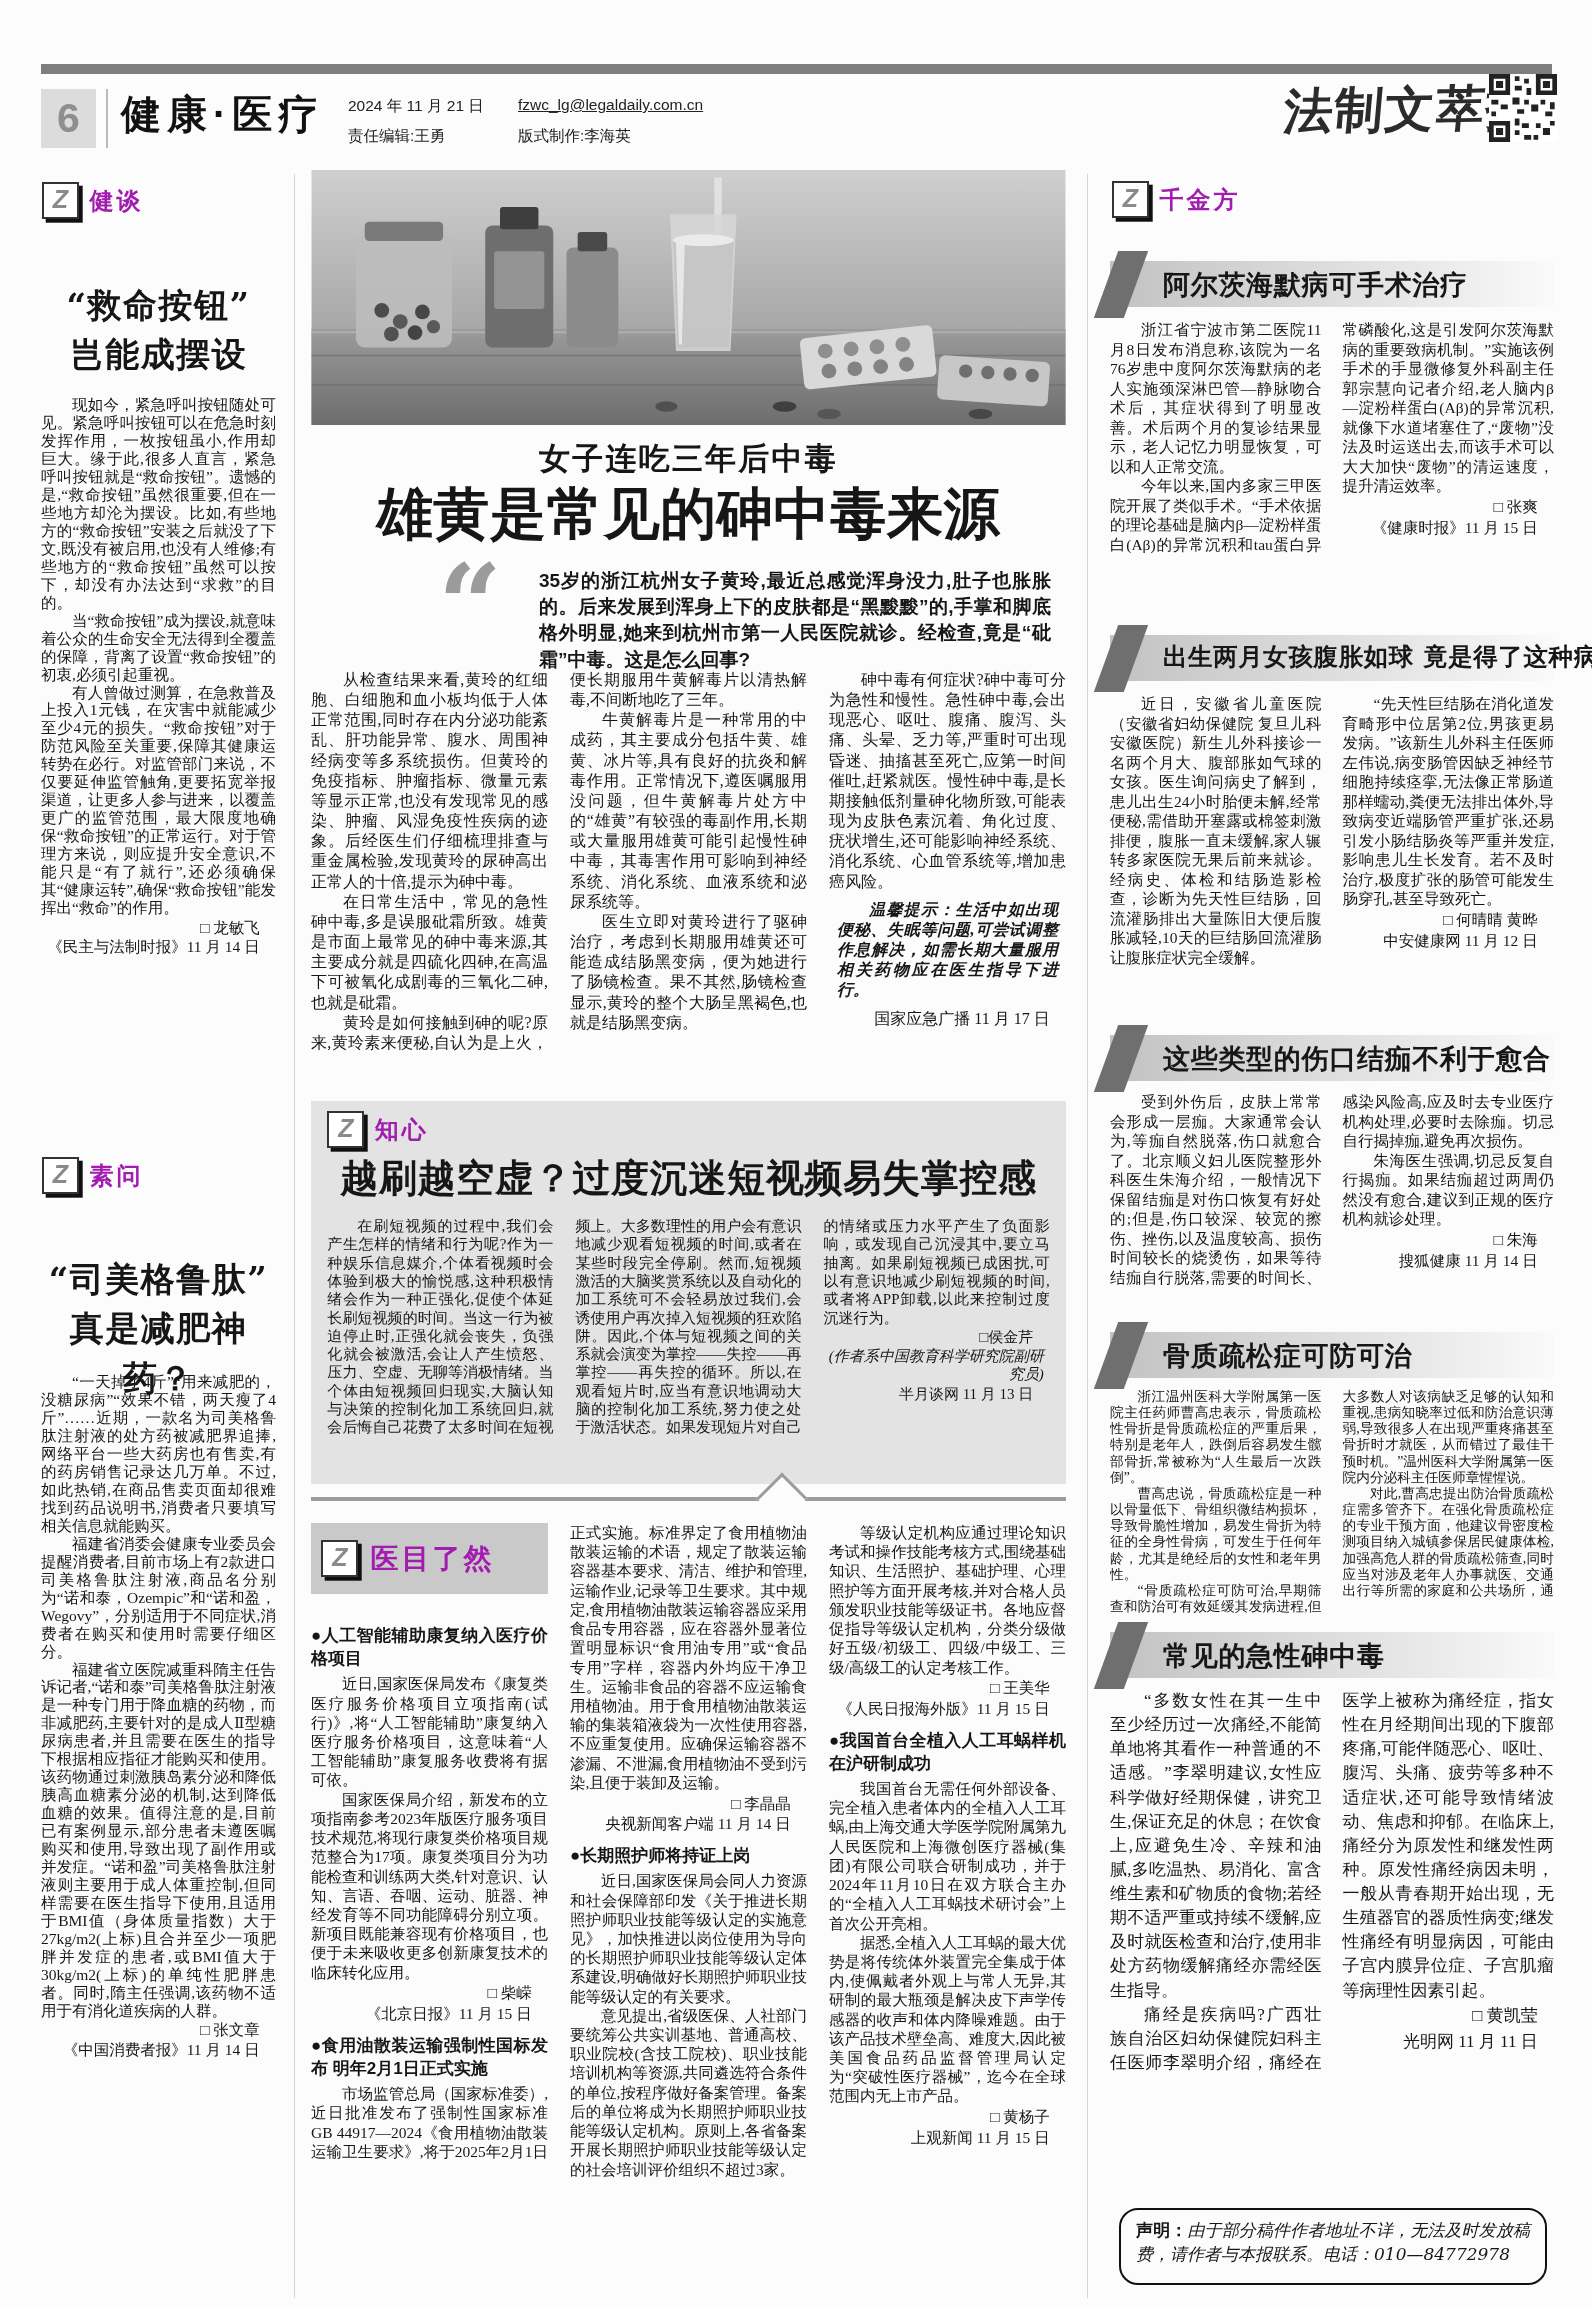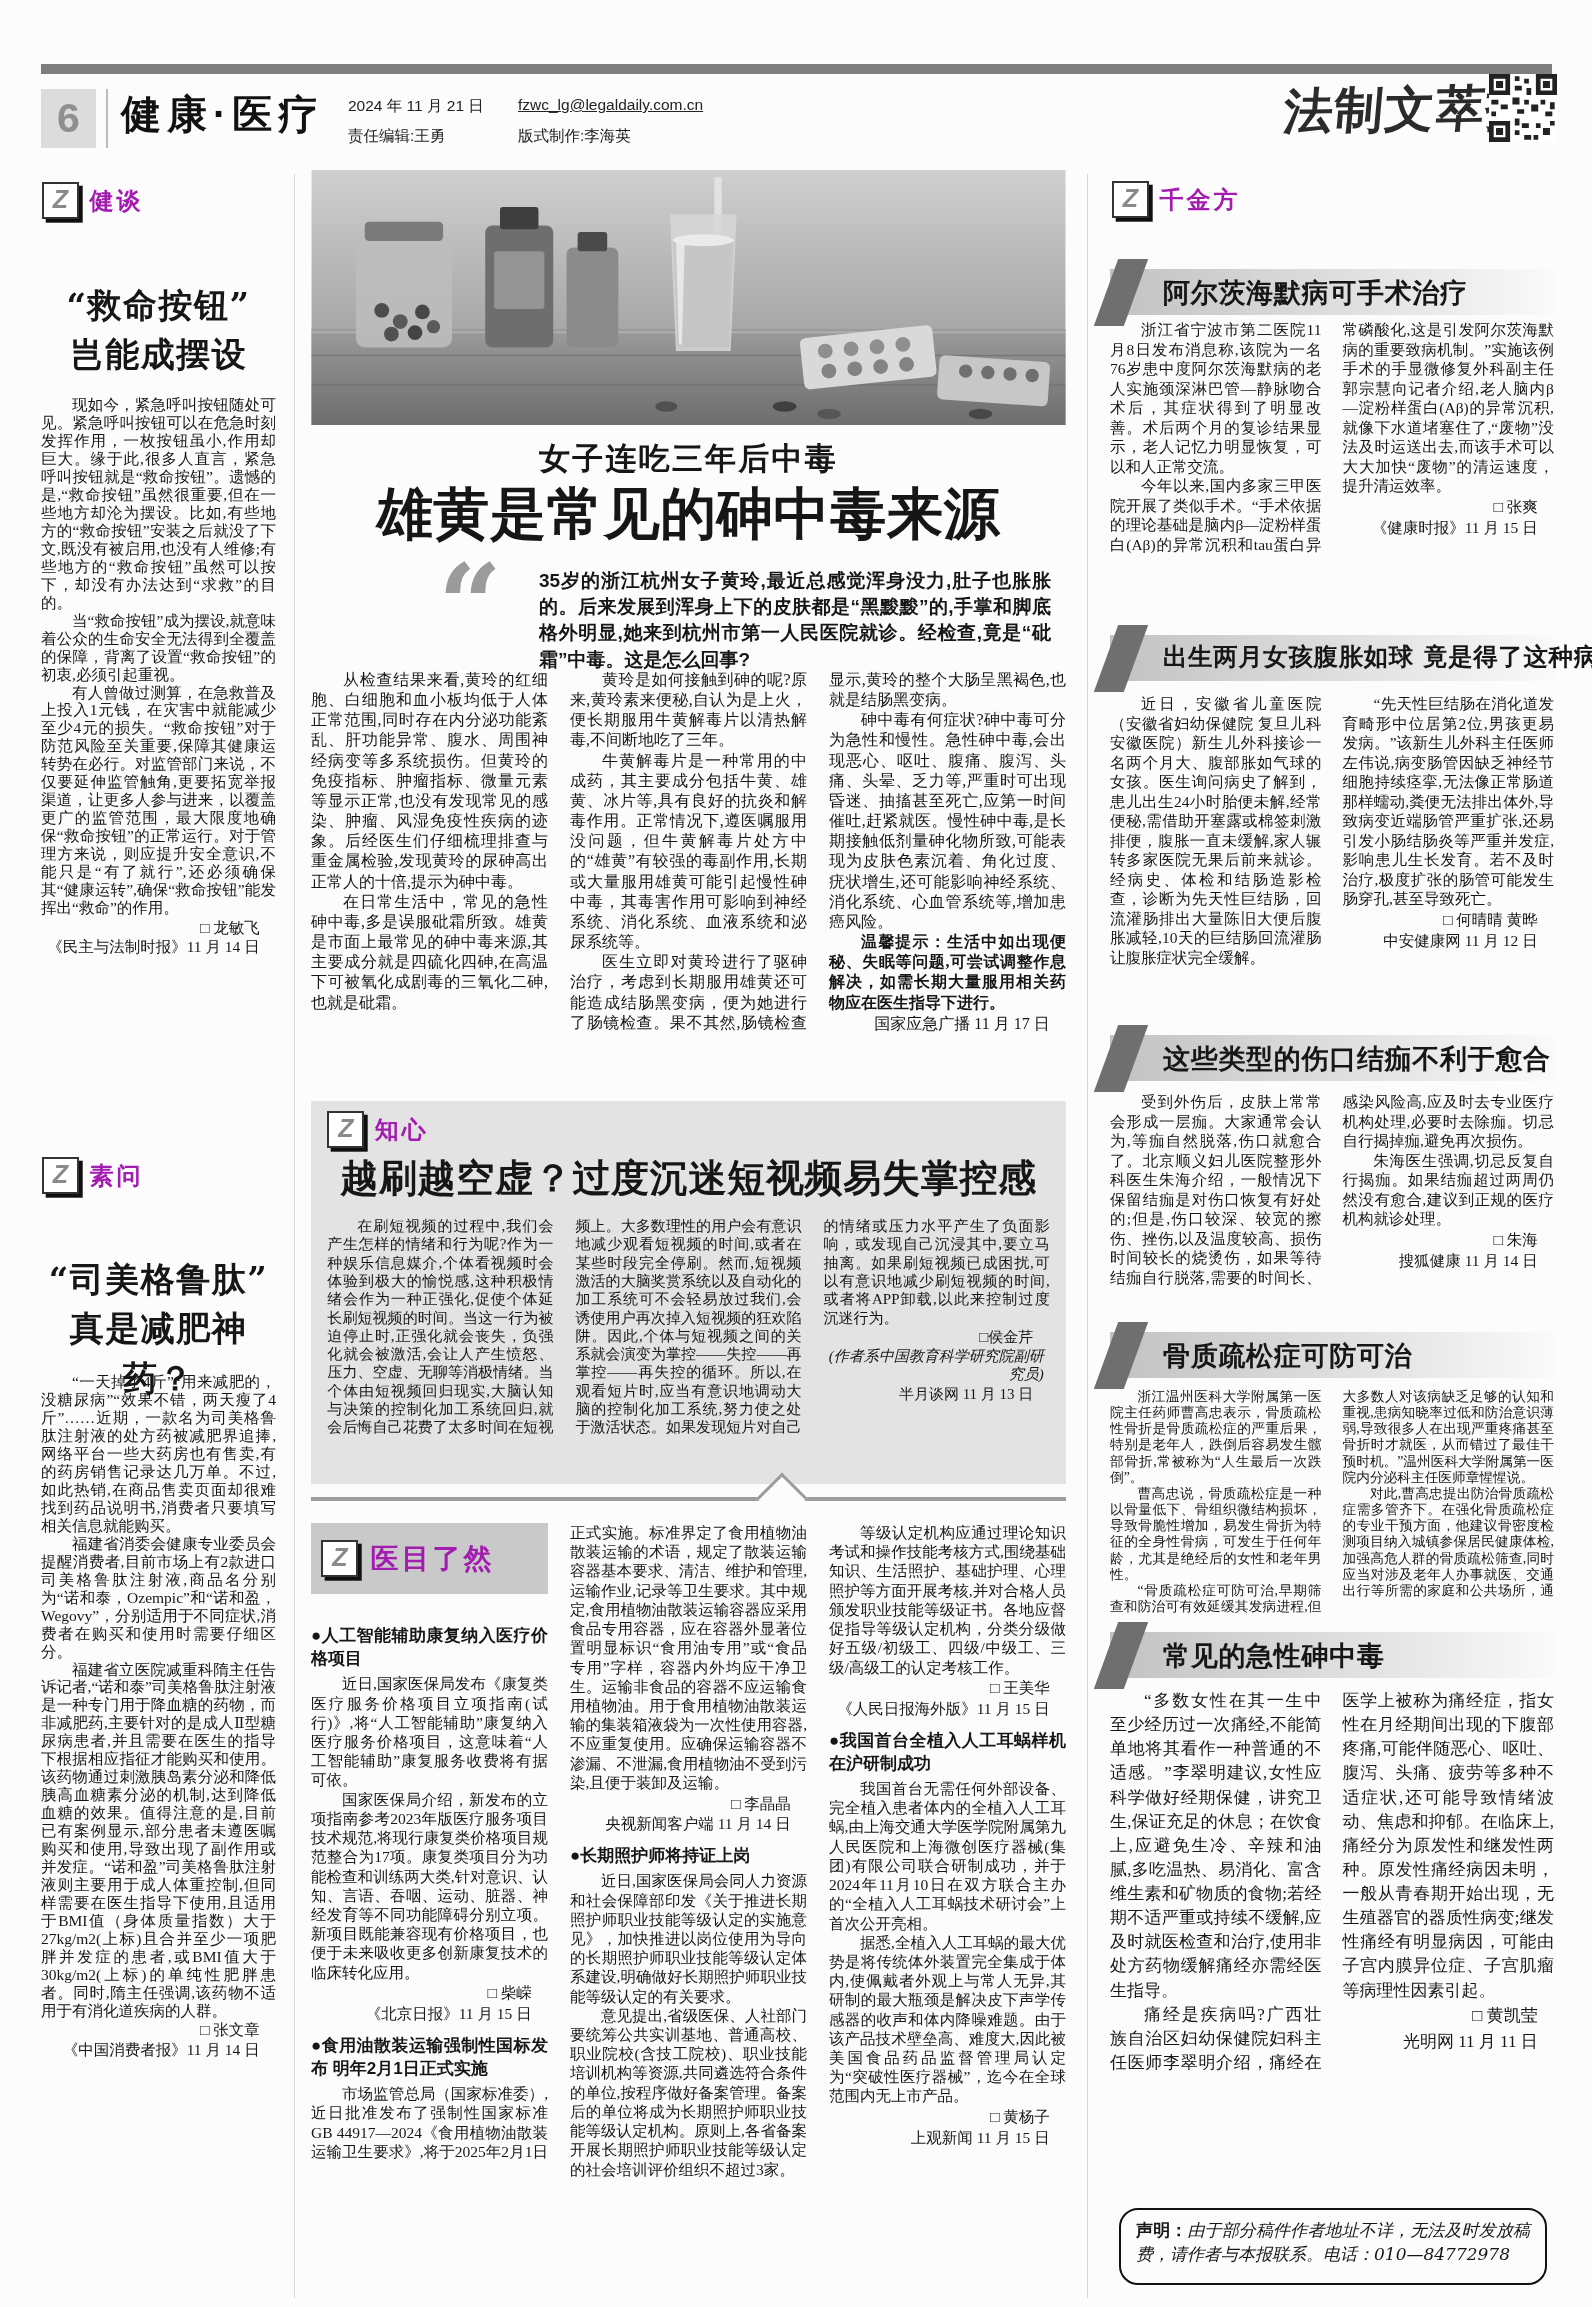--- a/index.html
+++ b/index.html
@@ -42,21 +42,21 @@
   .photo{position:absolute;left:311px;top:170px;width:755px;height:255px;}
   .kicker{position:absolute;left:311px;top:438px;width:755px;text-align:center;
           font:700 31px "Liberation Sans",sans-serif;letter-spacing:2.2px;}
   .mainhead{position:absolute;left:311px;top:477px;width:755px;text-align:center;
             font:900 56px "DejaVu Serif",serif;letter-spacing:0.7px;}
   .ledequote{position:absolute;left:438px;top:549px;font:900 111px "DejaVu Serif",serif;color:#9b9b9b;line-height:1;}
   .lede{position:absolute;left:539px;top:568px;width:512px;height:111px;
         font:700 19px "Liberation Sans",sans-serif;line-height:1.38;text-align:justify;}
   .cbody{position:absolute;left:311px;top:670px;width:755px;height:422px;
          column-count:3;column-gap:22px;font-size:16px;line-height:1.26;}
-  .tip{margin:0;text-indent:2em;text-align:justify;font-weight:700;}
+  .tip{margin:8px;text-indent:2em;text-align:justify;font-weight:700;font-style:italic;}
   
   .zxbox{position:absolute;left:311px;top:1101px;width:755px;height:383px;background:#e3e3e3;
          box-sizing:border-box;padding:10.4px 16.3px;}
   .zxhead{text-align:center;font:900 38px "DejaVu Serif",serif;margin:4.4px 0 13.3px 0;letter-spacing:0.7px;}
   .zxcols{column-count:3;column-gap:22px;height:252px;overflow:hidden;font-size:15px;line-height:1.22;}
   .zx-note{margin:0;text-align:right;padding-right:6px;font-style:italic;}
   .zxline{position:absolute;left:311px;top:1497px;width:755px;height:3.7px;background:#9c9c9c;}
   .zxnotch{position:absolute;left:764px;top:1480px;width:33px;height:33px;background:#fcfcfc;
            border-top:3.7px solid #9c9c9c;border-left:3.7px solid #9c9c9c;transform:rotate(45deg);}
   
@@ -69,21 +69,21 @@
   
   .rbadge{position:absolute;left:1112px;top:181px;}
   .hbar{position:absolute;left:1110px;width:444px;height:46px;
         background:linear-gradient(90deg,#c2c2c2,#ededed 78%,#fafafa);overflow:visible;}
   .hbar::before{content:"";position:absolute;left:-4.4px;top:-10.4px;width:30px;height:67px;
                 background:#6f6f6f;transform:skewX(-20deg);}
   .hbar span{position:absolute;left:53px;top:6px;font:900 27px "DejaVu Serif",serif;
              white-space:nowrap;letter-spacing:0.7px;}
   .rbody{position:absolute;left:1110px;width:444px;column-count:2;column-gap:21px;
          font-size:15.5px;line-height:1.26;overflow:hidden;}
-  .hb1{top:261px;margin-top:8px;} .rb1{top:320px;height:285px;}
+  .hb1{top:261px;} .rb1{top:320px;height:285px;}
   .hb2{top:635px;} .rb2{top:694px;height:311px;}
   .hb2 span{font-size:24.4px;}
   .hb3{top:1035px;} .rb3{top:1092px;height:211px;}
   .hb4{top:1332px;} .rb4{top:1389px;height:235px;font-size:13.7px;line-height:1.18;}
   .hb5{top:1632px;} .rb5{top:1689px;height:492px;font-size:17px;line-height:1.42;}
   .statement{position:absolute;left:1119px;top:2208px;width:428px;height:77px;box-sizing:border-box;
              border:2.2px solid #111;border-radius:19px;padding:9px 15px;
              font:400 17px "DejaVu Serif",serif;font-style:italic;line-height:1.4;text-align:justify;}
   .statement b{font-style:normal;}
 </style>

